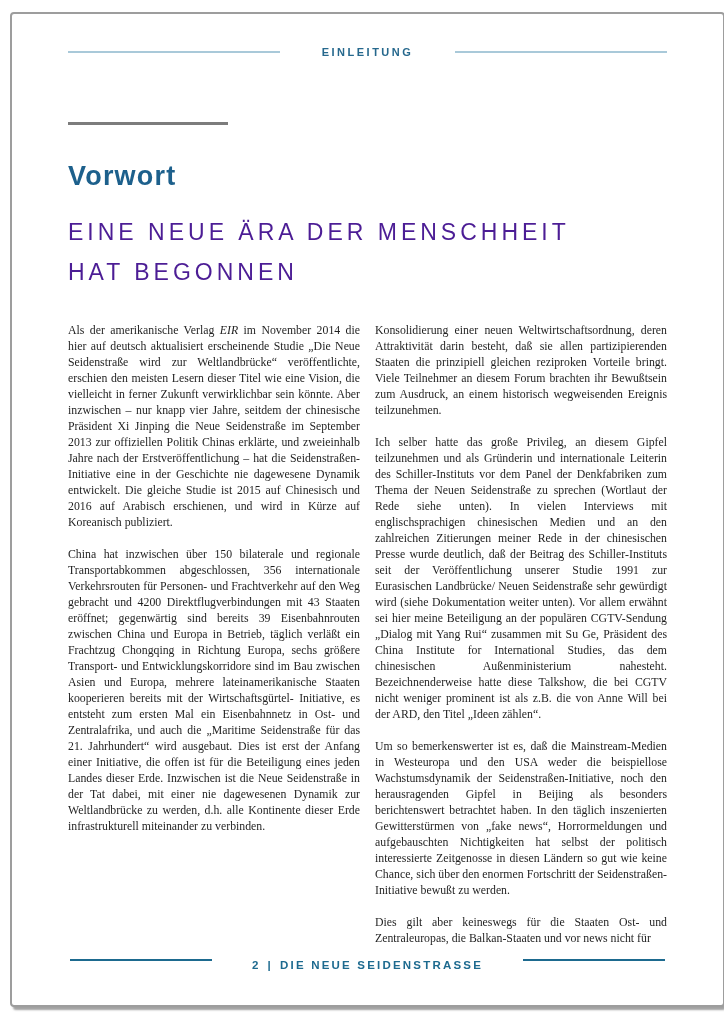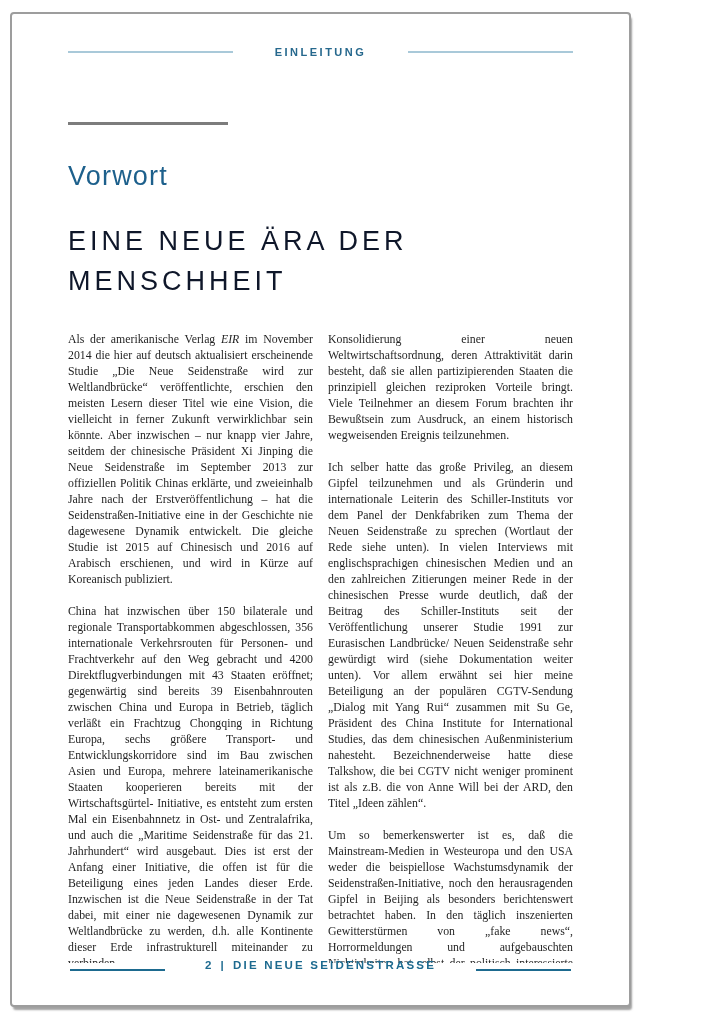--- a/index.html
+++ b/index.html
@@ -6,21 +6,21 @@
   html, body { margin: 0; padding: 0; }
   body {
     width: 724px; height: 1024px;
     background: #ffffff;
     font-family: "Liberation Sans", sans-serif;
     position: relative;
   }
   .sheet {
     position: absolute;
     left: 10px; top: 12px;
-    width: 621px; height: 995px;
+    width: 715px; height: 995px;
     background: #ffffff;
     border: 2px solid #9d9d9d;
     border-radius: 4px;
     box-shadow: 2px 4px 2px -1px rgba(130,130,130,0.75);
     padding: 0 56px;
   }
   
   .page-header {
     display: flex; align-items: center;
     margin-top: 32px;
@@ -30,30 +30,30 @@
     margin: 0 42px;
     font-size: 11px; font-weight: bold;
     letter-spacing: 2.5px;
     color: #26688d;
     white-space: nowrap;
   }
   
   .title-rule { width: 160px; height: 3px; background: #7c7c7c; margin-top: 64px; }
   .kicker {
     margin-top: 36px;
-    font-size: 27px; font-weight: 400;
+    font-size: 27px; font-weight: 700;
     letter-spacing: 1.2px;
     color: #1d608c;
   }
   .main-heading {
-    margin-top: 29px;
-    font-size: 27px; font-weight: 500;
+    margin-top: 20px;
+    font-size: 23px; font-weight: 500;
     letter-spacing: 4px;
     line-height: 40px;
-    color: #0f172a;
+    color: #4c1d95;
   }
   
   .columns {
     display: flex; gap: 15px;
     margin-top: 30px;
     height: 632px;
     overflow: hidden;
   }
   .column {
     flex: 1;
@@ -64,21 +64,21 @@
     text-align: justify;
     hyphens: auto;
     -webkit-hyphens: auto;
   }
   .body-para { margin: 0 0 16px 0; }
   .body-para em { font-style: italic; }
   
   .page-footer {
     position: absolute;
     left: 58px; right: 58px; bottom: 34px;
-    display: flex; align-items: flex-end; justify-content: center;
+    display: flex; align-items: flex-start; justify-content: center;
   }
   .footer-rule { width: 155px; height: 2px; background: #1d6a8f; }
   .footer-text {
     margin: 0 40px;
     font-size: 11.5px; font-weight: bold;
     letter-spacing: 2.2px;
     color: #1d6a8f;
     white-space: nowrap;
   }
   .footer-text .sep { margin: 0 7px; }
@@ -93,20 +93,21 @@
     <div class="header-label">EINLEITUNG</div>
     <div class="header-rule"></div>
   </div>
 
   <div class="title-rule"></div>
 
   <div class="kicker">Vorwort</div>
 
   <div class="main-heading">
     <div>EINE NEUE ÄRA DER MENSCHHEIT</div>
+    <div>HAT BEGONNEN</div>
   </div>
 
   <div class="columns">
     <div class="column" id="col-left">
         <p class="body-para"><span>Als der amerikanische Verlag </span><em>EIR</em><span> im November 2014 die hier auf deutsch aktualisiert erscheinende Studie „Die Neue Seidenstraße wird zur Weltlandbrücke“ veröffentlichte, erschien den meisten Lesern dieser Titel wie eine Vision, die vielleicht in ferner Zukunft verwirklichbar sein könnte. Aber inzwischen – nur knapp vier Jahre, seitdem der chinesische Präsident Xi Jinping die Neue Seidenstraße im September 2013 zur offiziellen Politik Chinas erklärte, und zweieinhalb Jahre nach der Erstveröffentlichung – hat die Seidenstraßen-Initiative eine in der Geschichte nie dagewesene Dynamik entwickelt. Die gleiche Studie ist 2015 auf Chinesisch und 2016 auf Arabisch erschienen, und wird in Kürze auf Koreanisch publiziert.</span></p>
         <p class="body-para"><span>China hat inzwischen über 150 bilaterale und regionale Transportabkommen abgeschlossen, 356 internationale Verkehrsrouten für Personen- und Frachtverkehr auf den Weg gebracht und 4200 Direktflugverbindungen mit 43 Staaten eröffnet; gegenwärtig sind bereits 39 Eisenbahnrouten zwischen China und Europa in Betrieb, täglich verläßt ein Frachtzug Chongqing in Richtung Europa, sechs größere Transport- und Entwicklungskorridore sind im Bau zwischen Asien und Europa, mehrere lateinamerikanische Staaten kooperieren bereits mit der Wirtschaftsgürtel- Initiative, es entsteht zum ersten Mal ein Eisenbahnnetz in Ost- und Zentralafrika, und auch die „Maritime Seidenstraße für das 21. Jahrhundert“ wird ausgebaut. Dies ist erst der Anfang einer Initiative, die offen ist für die Beteiligung eines jeden Landes dieser Erde. Inzwischen ist die Neue Seidenstraße in der Tat dabei, mit einer nie dagewesenen Dynamik zur Weltlandbrücke zu werden, d.h. alle Kontinente dieser Erde infrastrukturell miteinander zu verbinden.</span></p>
       </div>
     <div class="column" id="col-right">
         <p class="body-para"><span>Konsolidierung einer neuen Weltwirtschaftsordnung, deren Attraktivität darin besteht, daß sie allen partizipierenden Staaten die prinzipiell gleichen reziproken Vorteile bringt. Viele Teilnehmer an diesem Forum brachten ihr Bewußtsein zum Ausdruck, an einem historisch wegweisenden Ereignis teilzunehmen.</span></p>
         <p class="body-para"><span>Ich selber hatte das große Privileg, an diesem Gipfel teilzunehmen und als Gründerin und internationale Leiterin des Schiller-Instituts vor dem Panel der Denkfabriken zum Thema der Neuen Seidenstraße zu sprechen (Wortlaut der Rede siehe unten). In vielen Interviews mit englischsprachigen chinesischen Medien und an den zahlreichen Zitierungen meiner Rede in der chinesischen Presse wurde deutlich, daß der Beitrag des Schiller-Instituts seit der Veröffentlichung unserer Studie 1991 zur Eurasischen Landbrücke/ Neuen Seidenstraße sehr gewürdigt wird (siehe Dokumentation weiter unten). Vor allem erwähnt sei hier meine Beteiligung an der populären CGTV-Sendung „Dialog mit Yang Rui“ zusammen mit Su Ge, Präsident des China Institute for International Studies, das dem chinesischen Außenministerium nahesteht. Bezeichnenderweise hatte diese Talkshow, die bei CGTV nicht weniger prominent ist als z.B. die von Anne Will bei der ARD, den Titel „Ideen zählen“.</span></p>

